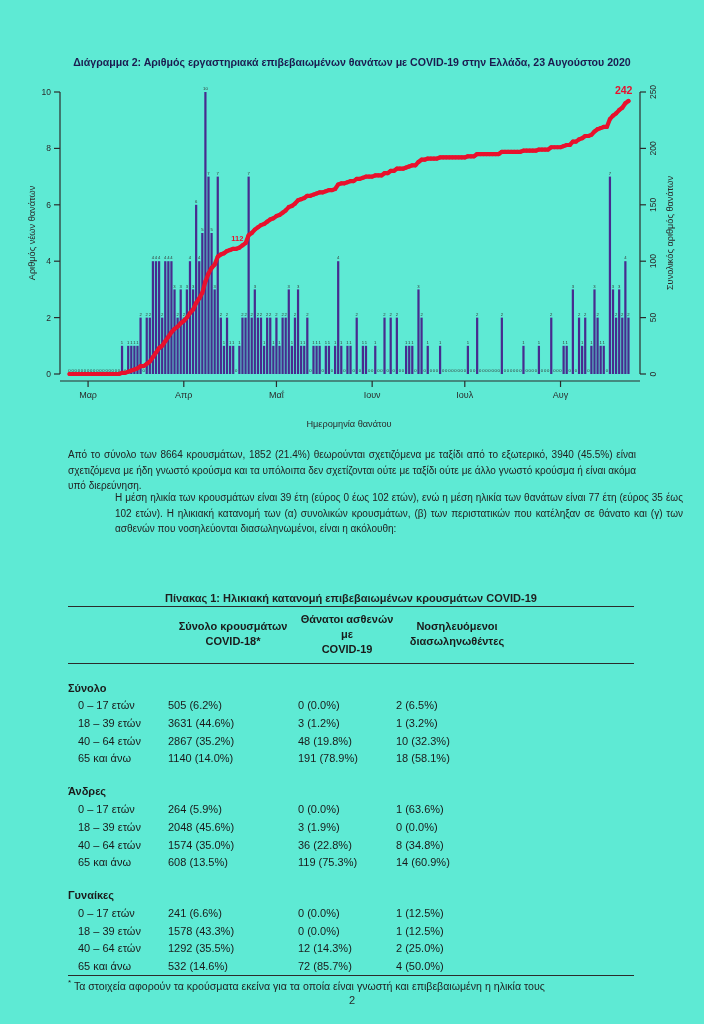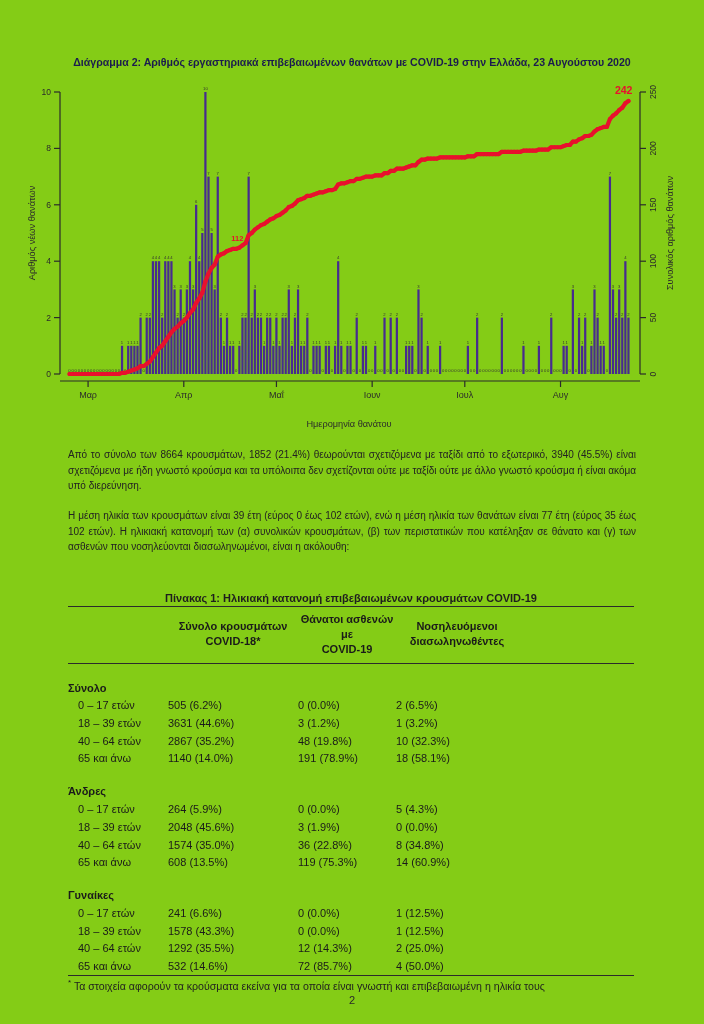--- a/index.html
+++ b/index.html
@@ -1,32 +1,32 @@
 <!DOCTYPE html>
 <html><head>
 <meta charset="utf-8">
 <style>
   html,body{margin:0;padding:0;}
   body{
     width:704px;height:1024px;background:#ffffff;
     font-family:"Liberation Sans", sans-serif;color:#212121;
     position:relative;overflow:hidden;
   }
-  .page{position:relative;width:704px;height:1024px;background:#84cc16;}
+  .page{position:relative;width:704px;height:1024px;background:#5eead4;}
   .chart-title{
     position:absolute;top:56px;left:40px;right:40px;
     text-align:center;font-size:10.6px;font-weight:bold;color:#1b1b4f;
   }
   #chart{position:absolute;top:74px;left:22px;}
   .body-text{
     position:absolute;left:68px;width:568px;margin:0;
     font-size:10px;line-height:1.55;text-align:justify;color:#222;
   }
   .p1{top:447px;}
-  .p2{top:508px;}
+  .p2{top:490px;margin-left:47px;}
   .table-block{position:absolute;top:592px;left:68px;width:566px;}
   .table-title{
     text-align:center;font-size:11px;font-weight:bold;color:#1e1e1e;margin-bottom:2px;
   }
   table{border-collapse:collapse;width:566px;table-layout:fixed;}
   thead tr{border-top:1.6px solid #2b2b2b;border-bottom:1.1px solid #2b2b2b;}
   th{font-size:11px;font-weight:bold;color:#1a1a1a;text-align:center;
      padding:5px 0 6px 0;line-height:1.35;vertical-align:middle;}
   td{font-size:11px;color:#1a1a1a;padding:1.6px 0;line-height:1.32;}
   td.num{text-align:left;}
@@ -639,21 +639,21 @@
             <td class="num">18 (58.1%)</td>
             <td></td>
           </tr>
           <tr class="section">
             <td colspan="5">Άνδρες</td>
           </tr>
           <tr class="agerow">
             <td class="lbl">0 – 17 ετών</td>
             <td class="num">264 (5.9%)</td>
             <td class="num">0 (0.0%)</td>
-            <td class="num">5 (4.3%)</td>
+            <td class="num">1 (63.6%)</td>
             <td></td>
           </tr>
           <tr class="agerow">
             <td class="lbl">18 – 39 ετών</td>
             <td class="num">2048 (45.6%)</td>
             <td class="num">3 (1.9%)</td>
             <td class="num">0 (0.0%)</td>
             <td></td>
           </tr>
           <tr class="agerow">

